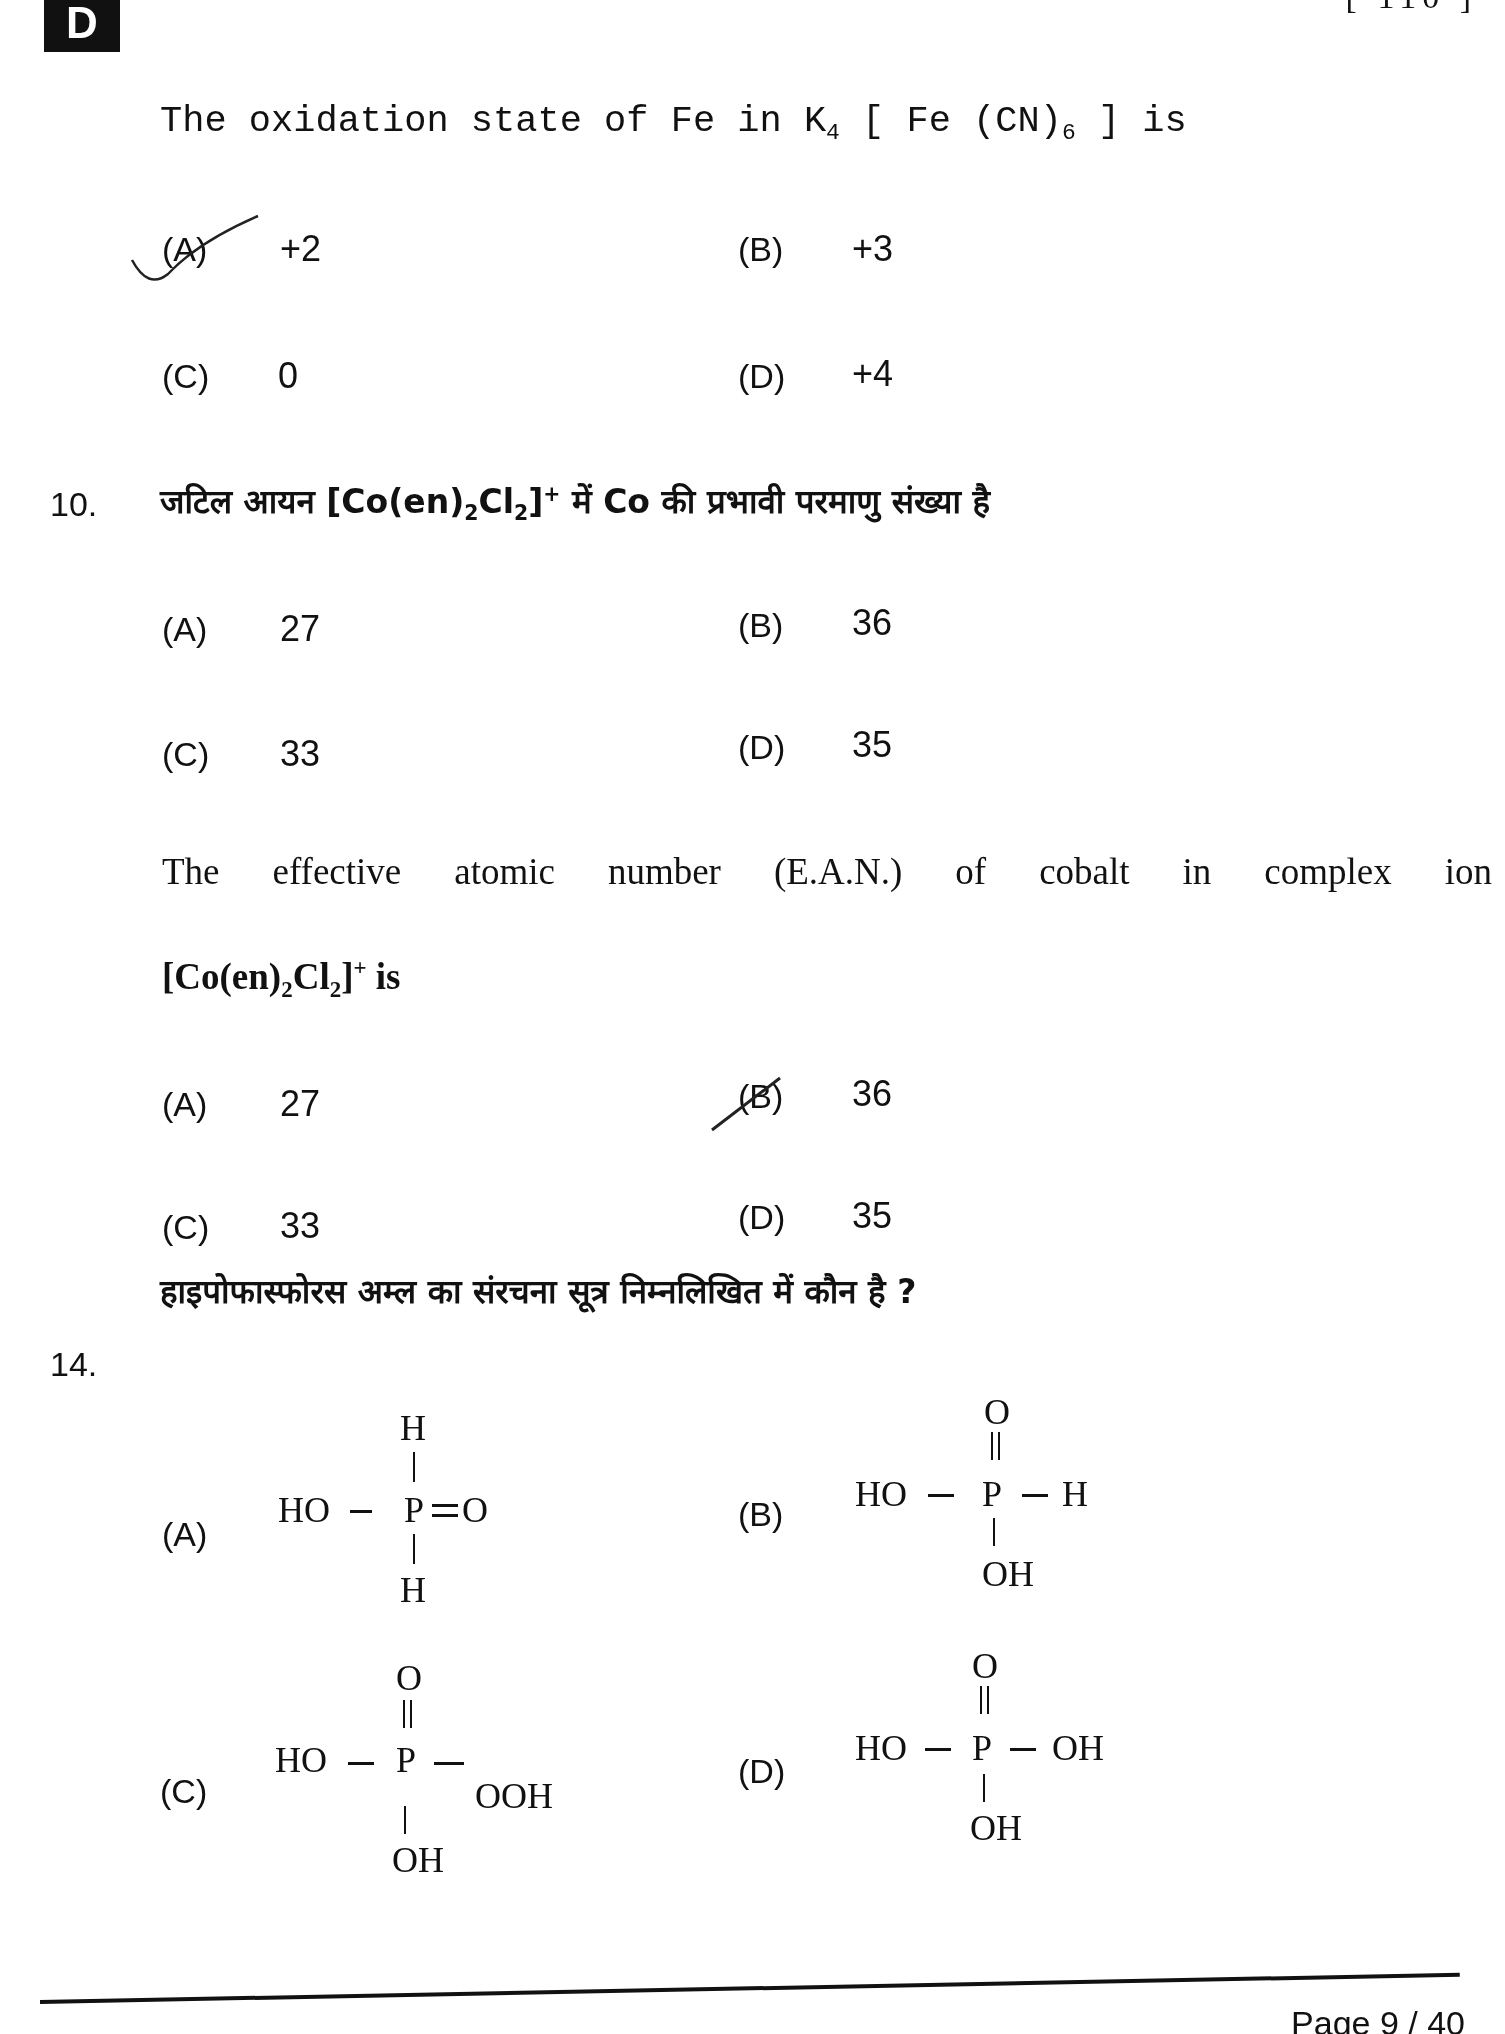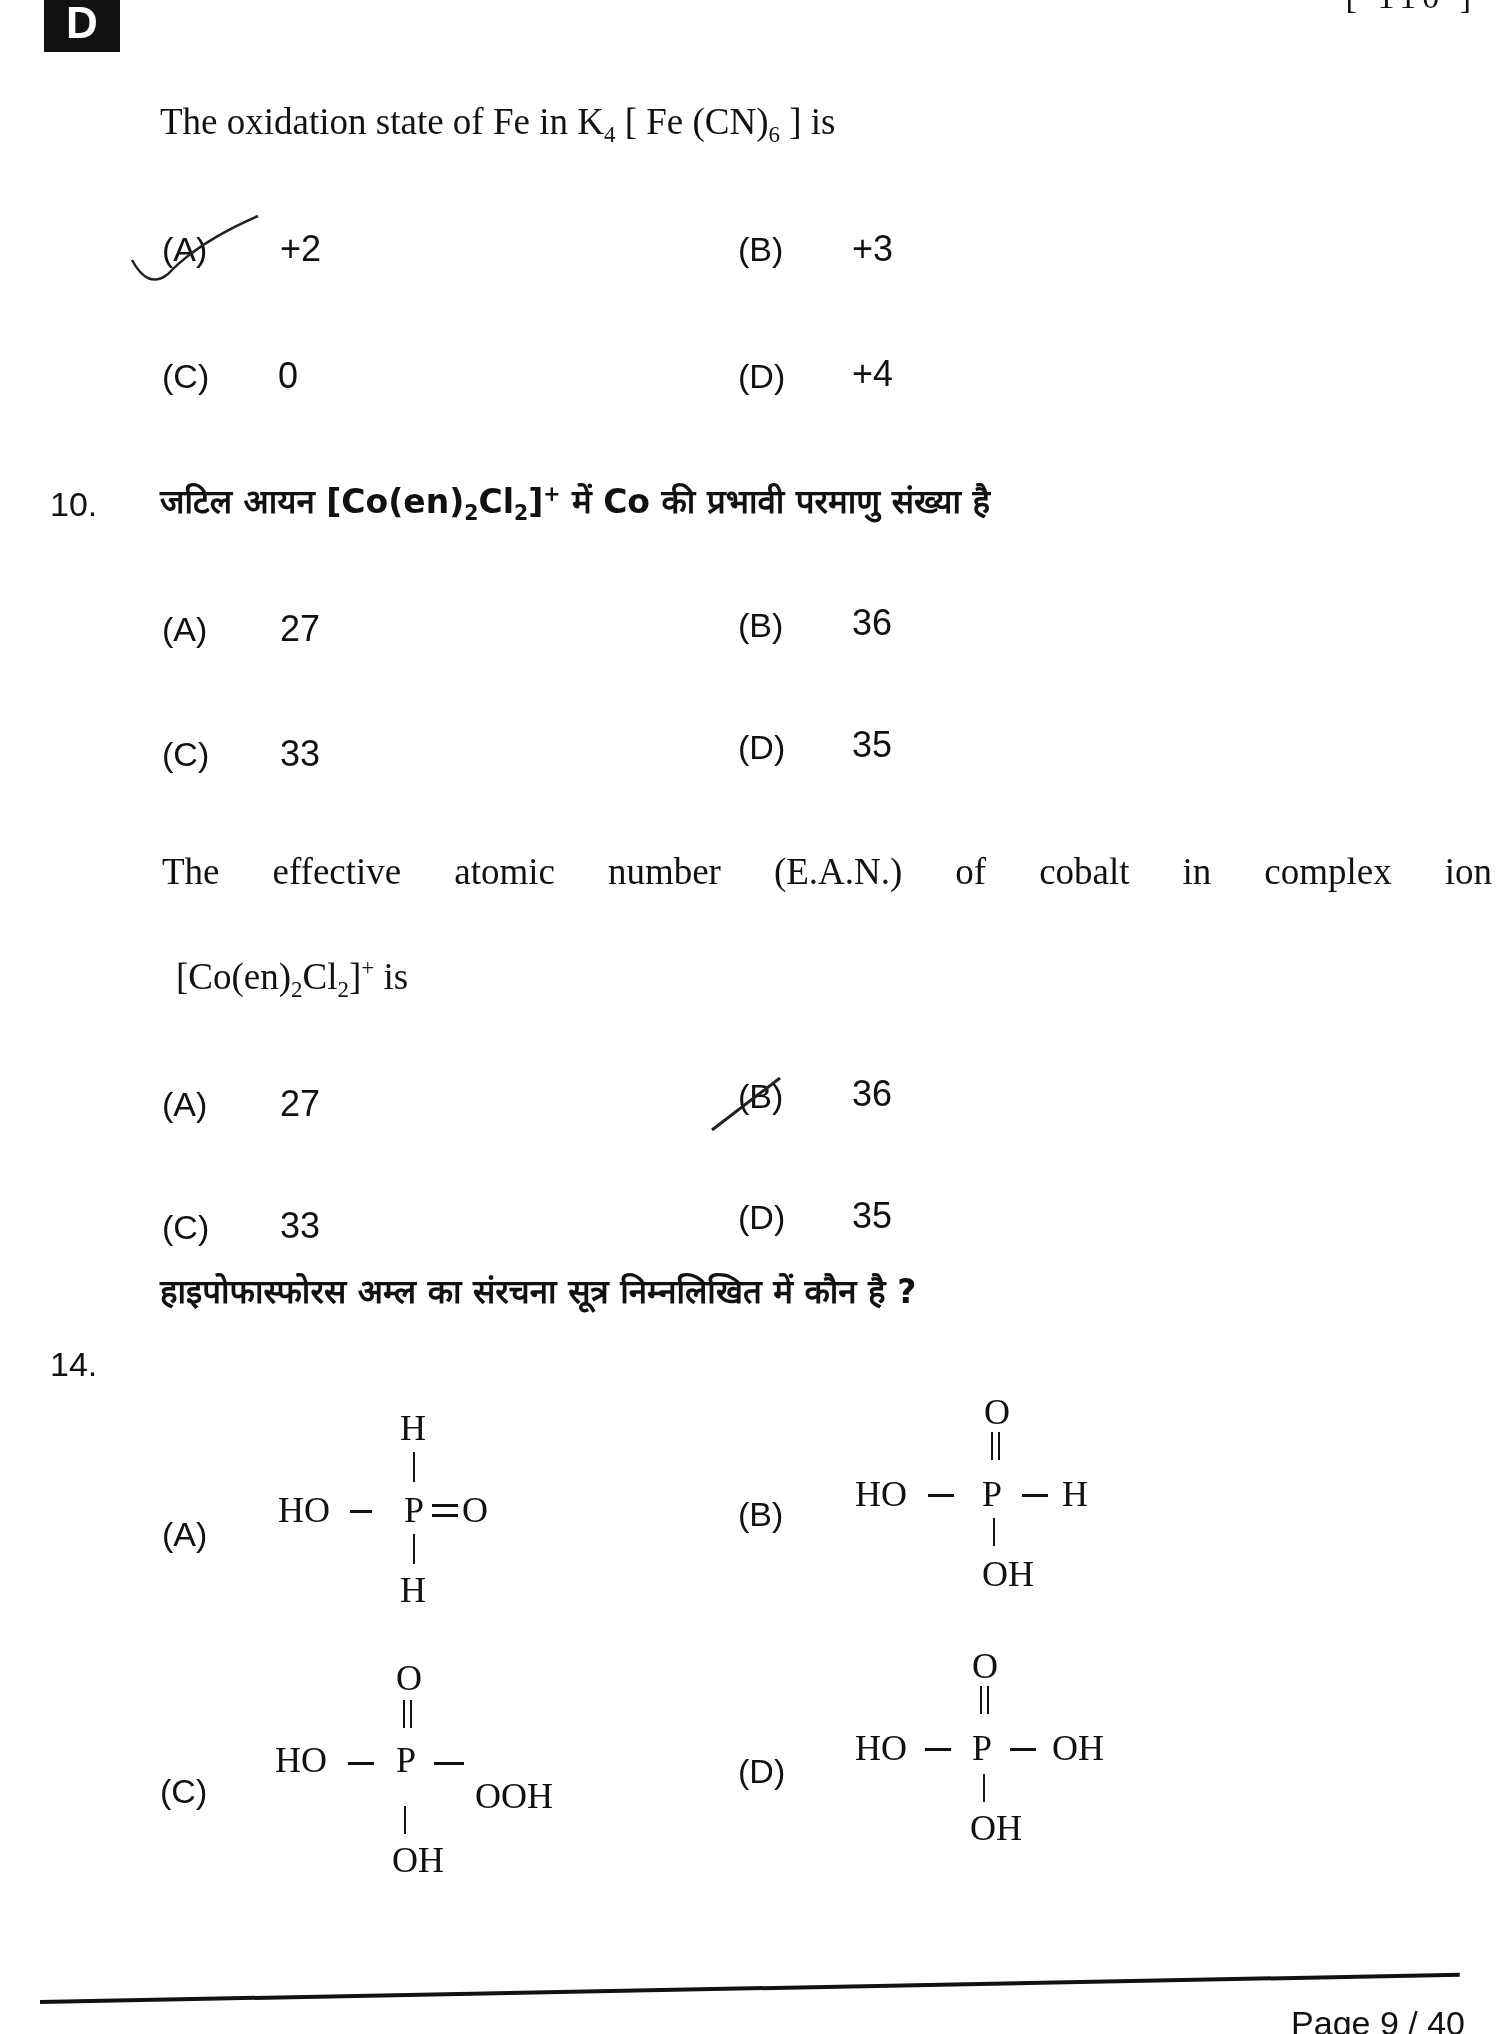--- a/index.html
+++ b/index.html
@@ -29,21 +29,21 @@
   .footer-line { position: absolute; left: 40px; top: 2000px; width: 1420px; height: 4px; background: #111; transform: rotate(-1.1deg); transform-origin: left; }
   .page-no { right: 40px; top: 2004px; font-family: "Liberation Sans", sans-serif; font-size: 34px; }
   svg.mark { position: absolute; overflow: visible; }
 </style>
 </head>
 <body>
 
 <div class="abs badge">D</div>
 <div class="abs corner">[ 110 ]</div>
 
-<div class="abs q-text" style="left:160px; top:100px;">
+<div class="abs q-text" style="left:160px; top:100px;font-family:Liberation Mono, monospace;">
   <span>The oxidation state of Fe in K</span><sub>4</sub><span> [ Fe (CN)</span><sub>6</sub><span> ] is</span>
 </div>
 
 <div class="abs opt-label" style="left:162px; top:230px;">(A)</div>
 <div class="abs opt-val" style="left:280px; top:228px;">+2</div>
 <svg class="mark" style="left:128px; top:212px;" width="140" height="80">
   <path d="M4 48 Q20 78 40 62 Q70 30 130 4" stroke="#222" stroke-width="2.5" fill="none"></path>
 </svg>
 <div class="abs opt-label" style="left:738px; top:230px;">(B)</div>
 <div class="abs opt-val" style="left:852px; top:228px;">+3</div>
@@ -60,21 +60,21 @@
 <div class="abs opt-label" style="left:162px; top:610px;">(A)</div>
 <div class="abs opt-val" style="left:280px; top:608px;">27</div>
 <div class="abs opt-label" style="left:738px; top:606px;">(B)</div>
 <div class="abs opt-val" style="left:852px; top:602px;">36</div>
 <div class="abs opt-label" style="left:162px; top:735px;">(C)</div>
 <div class="abs opt-val" style="left:280px; top:733px;">33</div>
 <div class="abs opt-label" style="left:738px; top:728px;">(D)</div>
 <div class="abs opt-val" style="left:852px; top:724px;">35</div>
 
 <div class="abs q-text justify" style="left:162px; top:850px;">The effective atomic number (E.A.N.) of cobalt in complex ion</div>
-<div class="abs q-text" style="left:176px; top:955px;">
+<div class="abs q-text" style="left:162px; top:955px;font-weight:bold;">
   <span>[Co(en)</span><sub>2</sub><span>Cl</span><sub>2</sub><span>]</span><sup>+</sup><span> is</span>
 </div>
 
 <div class="abs opt-label" style="left:162px; top:1085px;">(A)</div>
 <div class="abs opt-val" style="left:280px; top:1083px;">27</div>
 <div class="abs opt-label" style="left:738px; top:1077px;">(B)</div>
 <div class="abs opt-val" style="left:852px; top:1073px;">36</div>
 <svg class="mark" style="left:708px; top:1074px;" width="80" height="60">
   <path d="M4 56 L72 4" stroke="#222" stroke-width="3" fill="none"></path>
 </svg>

